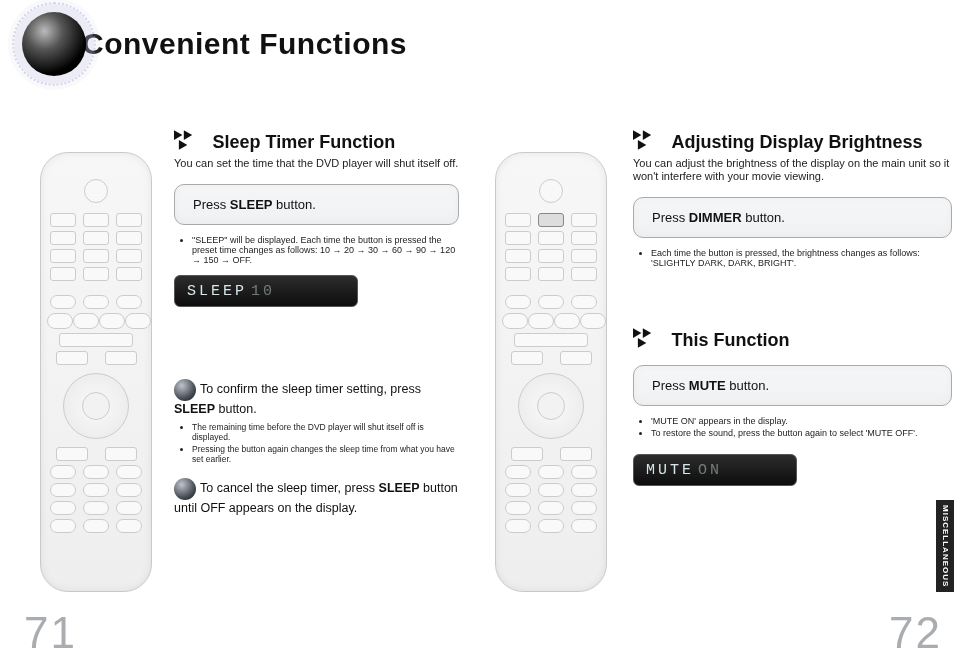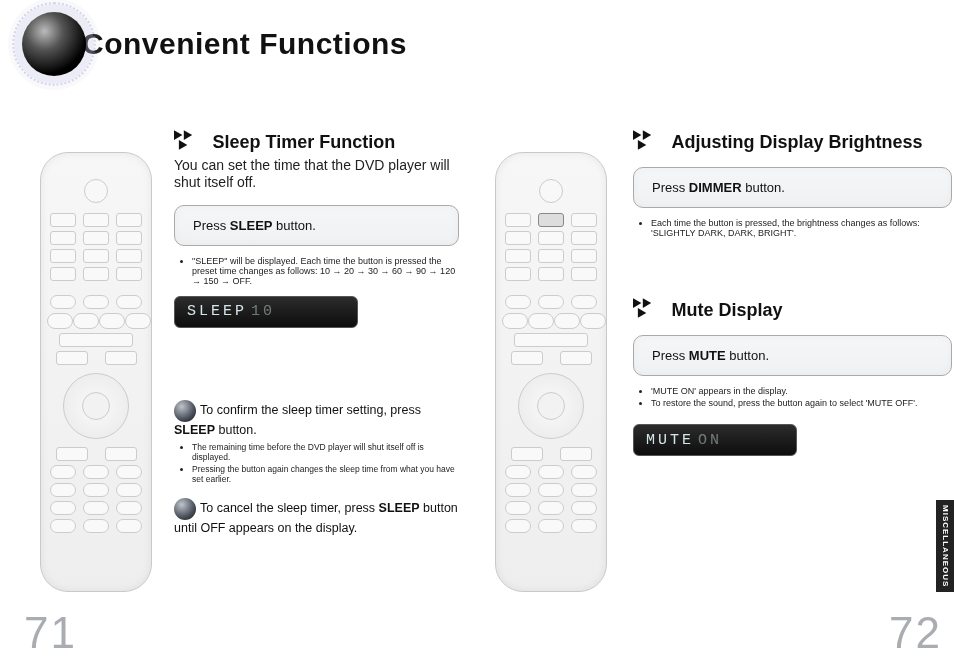--- a/index.html
+++ b/index.html
@@ -71,21 +71,21 @@
     vertical-align: -2px;
     margin-right: 6px;
   }
   .arrow-icon svg { width: 100%; height: 100%; display:block; }
 
   .section-title {
     font-weight: 700;
     font-size: 18px;
   }
   .section-sub {
-    font-size: 14px;
+    font-size: 11px;
     margin-top: 4px;
     color: #222;
     line-height: 1.2;
   }
 
   
   .remote {
     position: absolute;
     top: 42px;
     width: 110px;
@@ -414,39 +414,40 @@
 
       <div>
         <span class="arrow-icon">
           <svg viewBox="0 0 40 28">
               <polygon points="0,0 12,7 0,14" fill="#111"></polygon>
               <polygon points="14,0 26,7 14,14" fill="#111"></polygon>
               <polygon points="7,14 19,21 7,28" fill="#111"></polygon>
             </svg>
         </span>
         <span class="section-title">Adjusting Display Brightness</span>
+        <div class="section-sub">You can adjust the brightness of the display on the main unit so it won't interfere with your movie viewing.</div>
       </div>
 
       <div class="step-box">
         <span>Press </span><span class="bold">DIMMER</span><span> button.</span>
       </div>
 
       <ul class="note-list">
         <li>Each time the button is pressed, the brightness changes as follows: 'SLIGHTLY DARK, DARK, BRIGHT'.</li>
       </ul>
 
       <div style="margin-top:60px;">
         <span class="arrow-icon">
           <svg viewBox="0 0 40 28">
               <polygon points="0,0 12,7 0,14" fill="#111"></polygon>
               <polygon points="14,0 26,7 14,14" fill="#111"></polygon>
               <polygon points="7,14 19,21 7,28" fill="#111"></polygon>
             </svg>
         </span>
-        <span class="section-title">Mute Display</span>
+        <span class="section-title">This Function</span>
       </div>
 
       <div class="step-box">
         <span>Press </span><span class="bold">MUTE</span><span> button.</span>
       </div>
 
       <ul class="note-list">
         <li>'MUTE ON' appears in the display.</li>
         <li>To restore the sound, press the button again to select 'MUTE OFF'.</li>
       </ul>

